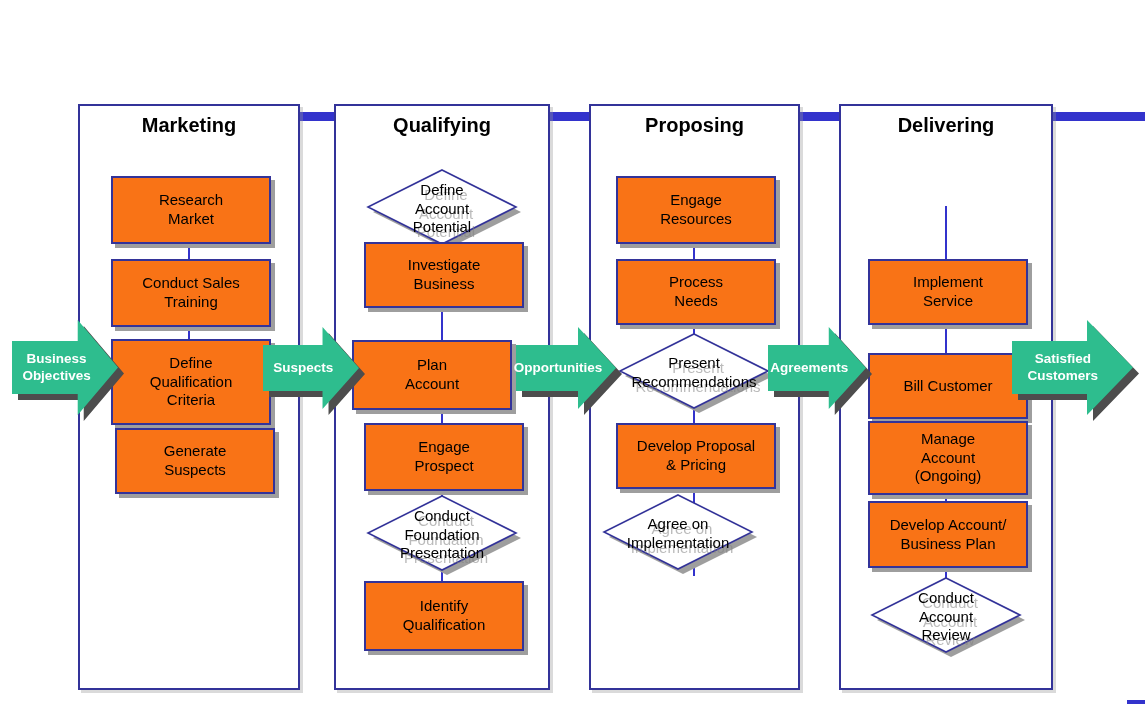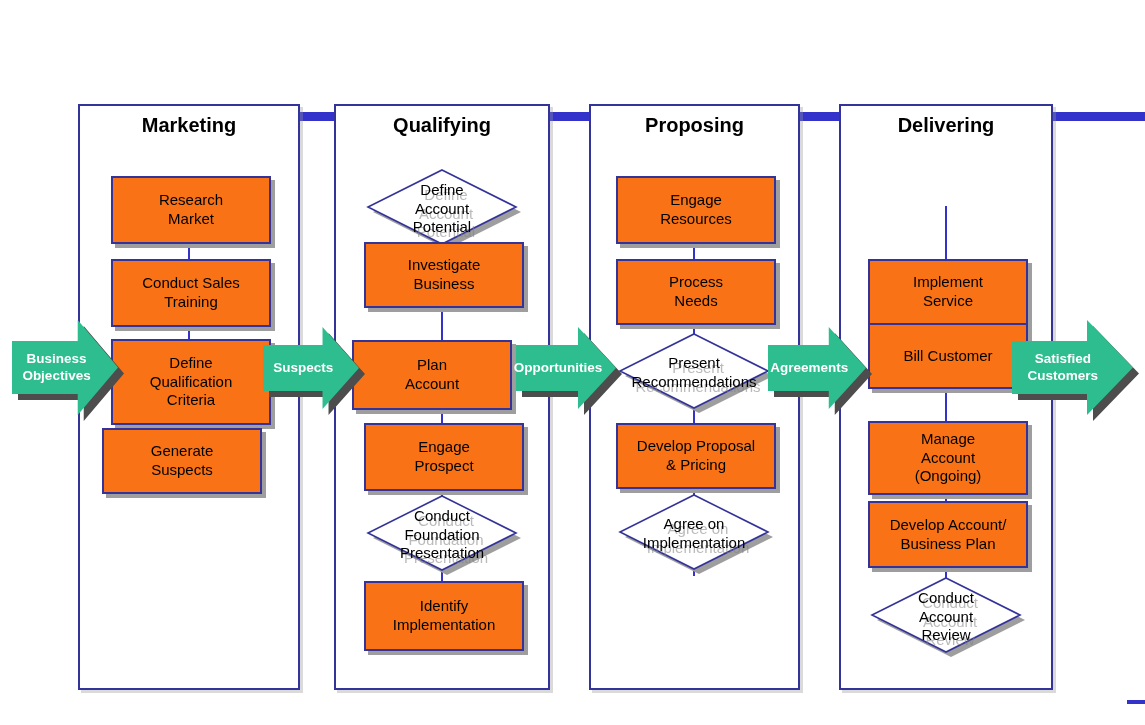--- a/index.html
+++ b/index.html
@@ -75,21 +75,21 @@
     </div>
     <div class="pbox" style="left:31px;top:153px;width:156px;height:64px">
       <span class="shape-label">Conduct Sales
 Training</span>
     </div>
     <div class="pbox" style="left:31px;top:233px;width:156px;height:82px">
       <span class="shape-label">Define
 Qualification
 Criteria</span>
     </div>
-    <div class="pbox" style="left:22px;top:322px;width:156px;height:62px">
+    <div class="pbox" style="left:35px;top:322px;width:156px;height:62px">
       <span class="shape-label">Generate
 Suspects</span>
     </div>
   </div>
 
   <div class="panel" style="left:334px;top:104px;width:212px;height:582px">
     <div class="panel-header">Qualifying</div>
     <div class="vline" style="left:105px;top:100px;height:408px"></div>
 
     <div class="diamond" style="left:23px;top:60px">
@@ -117,21 +117,21 @@
       <svg class="diamond-svg" width="166" height="86" viewBox="0 0 166 86">
         <polygon points="88,9 162,46 88,83 14,46" fill="#9E9E9E"></polygon>
         <polygon points="83,4 157,41 83,78 9,41" fill="#FFFFFF" stroke="#333399" stroke-width="1.6"></polygon>
       </svg>
       <span class="shape-label diamond-label">Conduct
 Foundation
 Presentation</span>
     </div>
     <div class="pbox" style="left:28px;top:475px;width:156px;height:66px">
       <span class="shape-label">Identify
-Implementation</span>
+Qualification</span>
     </div>
   </div>
 
   <div class="panel" style="left:589px;top:104px;width:207px;height:582px">
     <div class="panel-header">Proposing</div>
     <div class="vline" style="left:102px;top:100px;height:370px"></div>
 
     <div class="pbox" style="left:25px;top:70px;width:156px;height:64px">
       <span class="shape-label">Engage
 Resources</span>
@@ -145,39 +145,39 @@
         <polygon points="88,9 162,46 88,83 14,46" fill="#9E9E9E"></polygon>
         <polygon points="83,4 157,41 83,78 9,41" fill="#FFFFFF" stroke="#333399" stroke-width="1.6"></polygon>
       </svg>
       <span class="shape-label diamond-label">Present
 Recommendations</span>
     </div>
     <div class="pbox" style="left:25px;top:317px;width:156px;height:62px">
       <span class="shape-label">Develop Proposal
 &amp; Pricing</span>
     </div>
-    <div class="diamond" style="left:20px;top:385px">
+    <div class="diamond" style="left:4px;top:385px">
       <svg class="diamond-svg" width="166" height="86" viewBox="0 0 166 86">
         <polygon points="88,9 162,46 88,83 14,46" fill="#9E9E9E"></polygon>
         <polygon points="83,4 157,41 83,78 9,41" fill="#FFFFFF" stroke="#333399" stroke-width="1.6"></polygon>
       </svg>
       <span class="shape-label diamond-label">Agree on
 Implementation</span>
     </div>
   </div>
 
   <div class="panel" style="left:839px;top:104px;width:210px;height:582px">
     <div class="panel-header">Delivering</div>
     <div class="vline" style="left:104px;top:100px;height:445px"></div>
 
     <div class="pbox" style="left:27px;top:153px;width:156px;height:62px">
       <span class="shape-label">Implement
 Service</span>
     </div>
-    <div class="pbox" style="left:27px;top:217px;width:156px;height:62px">
+    <div class="pbox" style="left:27px;top:247px;width:156px;height:62px">
       <span class="shape-label">Bill Customer</span>
     </div>
     <div class="pbox" style="left:27px;top:315px;width:156px;height:70px">
       <span class="shape-label">Manage
 Account
 (Ongoing)</span>
     </div>
     <div class="pbox" style="left:27px;top:395px;width:156px;height:63px">
       <span class="shape-label">Develop Account/
 Business Plan</span>

